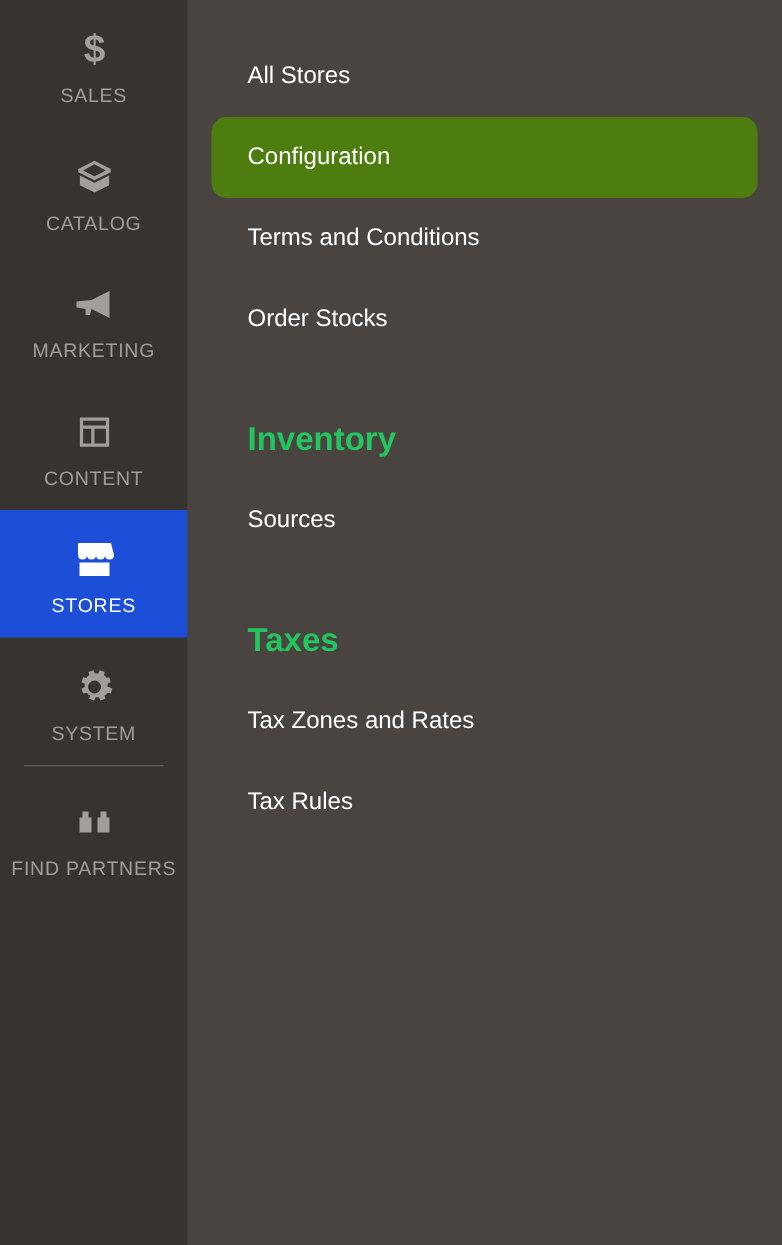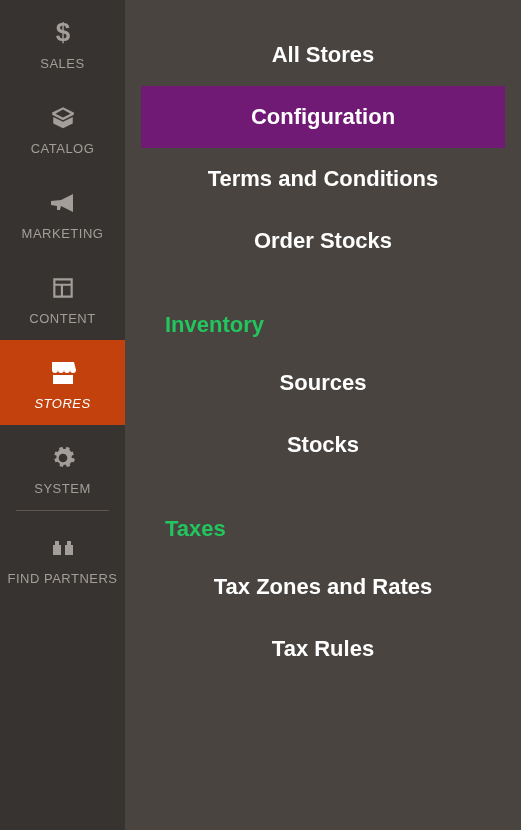--- a/index.html
+++ b/index.html
@@ -21,23 +21,22 @@
 .sidebar-item {
   display: flex;
   flex-direction: column;
   align-items: center;
   justify-content: center;
   padding: 18px 4px 14px;
   cursor: pointer;
   color: #a39e99;
 }
 .sidebar-item.active {
-  background: #c2410c;
+  background: #1d4ed8;
   color: #fff;
-  font-style: italic;
 }
 .sidebar-item .icon {
   height: 30px;
   display: flex;
   align-items: center;
   justify-content: center;
   margin-bottom: 8px;
 }
 .sidebar-item .icon svg { fill: #a39e99; }
 .sidebar-item.active .icon svg { fill: #fff; }
@@ -52,28 +51,28 @@
 }
 .subpanel {
   flex: 1;
   background: #494440;
   padding: 24px 0 0 0;
   overflow: hidden;
 }
 .sub-item {
   padding: 18px 24px;
   color: #fff;
-  font-size: 22px;
-  font-weight: 700;
+  font-size: 16px;
+  font-weight: 400;
   cursor: pointer;
   margin: 0 16px;
-  text-align: center;
 }
 .sub-item.active {
-  background: #701a75;
+  background: #4d7c0f;
+  border-radius: 10px;
 }
 .sub-header {
   padding: 40px 24px 14px;
   color: #22c55e;
   font-size: 22px;
   font-weight: 600;
   margin: 0 16px;
 }
 </style>
 </head>
@@ -152,19 +151,18 @@
 
 <div class="subpanel">
 
   <div class="sub-item">All Stores</div>
   <div class="sub-item active">Configuration</div>
   <div class="sub-item">Terms and Conditions</div>
   <div class="sub-item">Order Stocks</div>
 
   <div class="sub-header">Inventory</div>
   <div class="sub-item">Sources</div>
-  <div class="sub-item">Stocks</div>
 
   <div class="sub-header">Taxes</div>
   <div class="sub-item">Tax Zones and Rates</div>
   <div class="sub-item">Tax Rules</div>
 
 </div>
 
 </body></html>

